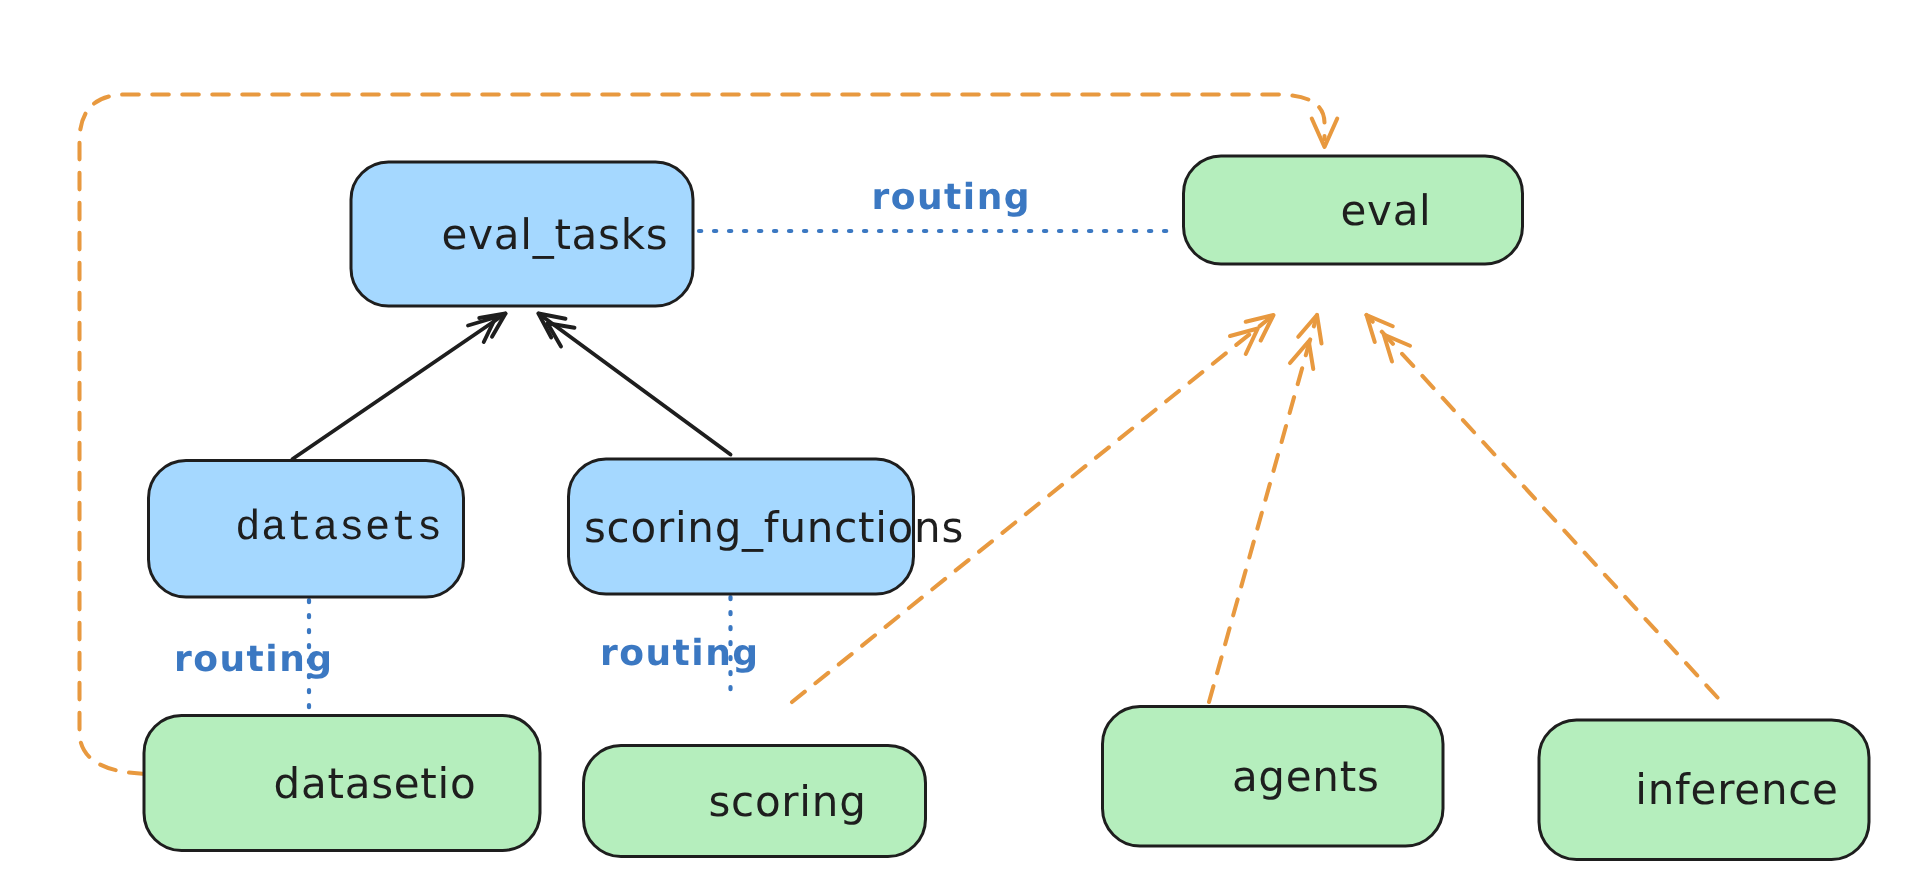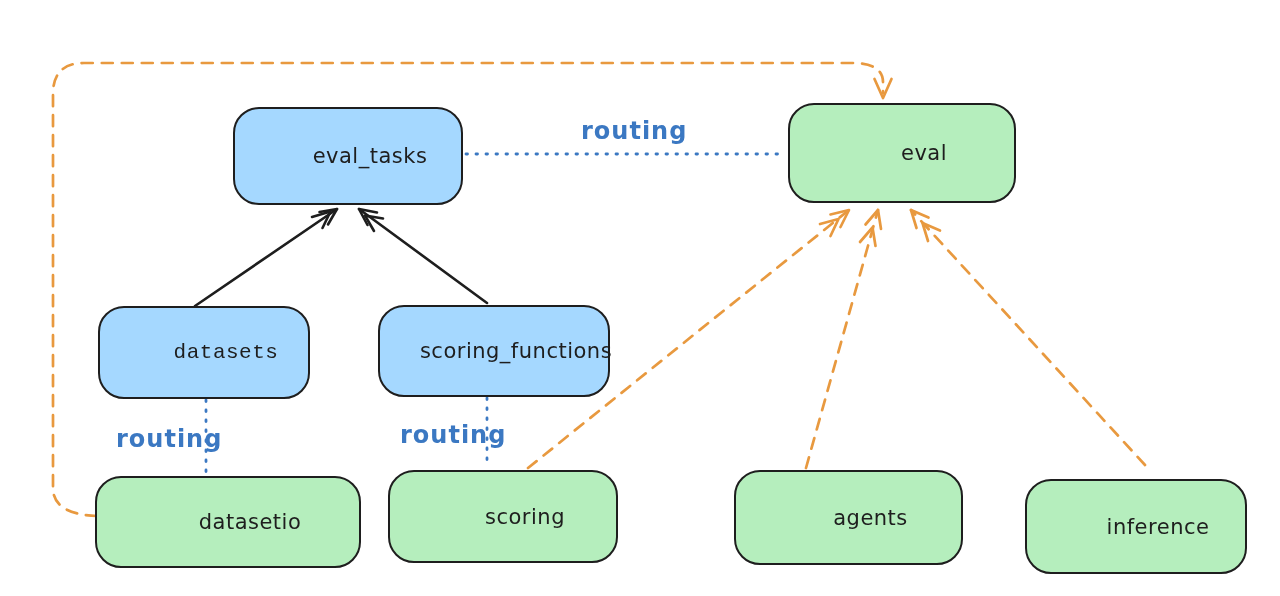--- a/index.html
+++ b/index.html
@@ -22,21 +22,21 @@
   .edge-black{stroke:var(--stroke);stroke-width:2.6;fill:none;stroke-linecap:round;stroke-linejoin:round;}
   .edge-blue-dotted{stroke:var(--routing-blue);stroke-width:2.8;fill:none;stroke-linecap:round;stroke-dasharray:1.5 8.5;}
   .edge-orange-dashed{stroke:var(--orange);stroke-width:2.7;fill:none;stroke-linecap:round;stroke-linejoin:round;stroke-dasharray:11 9;}
   .head-orange{stroke:var(--orange);stroke-width:2.7;fill:none;stroke-linecap:round;stroke-linejoin:round;}
   .node{
     position:absolute;
     z-index:2;
     border:2.6px solid var(--stroke);
     border-radius:26px;
     display:flex;align-items:center;justify-content:center;
-    font-size:21px;
+    font-size:28px;
     color:var(--stroke);
     letter-spacing:0.5px;
     padding-left:44px;
   }
   .node.blue{background:var(--node-blue);}
   .node.green{background:var(--node-green);}
   .edge-label{
     position:absolute;
     z-index:3;
     color:var(--routing-blue);
@@ -87,37 +87,37 @@
       <path class="edge-orange-dashed" d="M1145 465 L911 210"></path>
       <path class="head-orange" d="M916.5 228 L911 210 L928.5 217.5"></path>
       <path class="head-orange" d="M928 241 L922.5 223 L940 230.5"></path>
     </g>
   </svg>
 
   <div class="node blue" style="left:233px;top:107px;width:230px;height:98px;">
     <span>eval_tasks</span>
   </div>
 
-  <div class="node green" style="left:788px;top:103px;width:228px;height:100px;">
+  <div class="node green" style="left:788px;top:103px;width:228px;height:74px;">
     <span>eval</span>
   </div>
 
   <div class="node blue" style="left:98px;top:306px;width:212px;height:93px;font-family:Liberation Mono, monospace;">
     <span>datasets</span>
   </div>
 
   <div class="node blue" style="left:378px;top:305px;width:232px;height:92px;">
     <span>scoring_functions</span>
   </div>
 
   <div class="node green" style="left:95px;top:476px;width:266px;height:92px;">
     <span>datasetio</span>
   </div>
 
-  <div class="node green" style="left:388px;top:470px;width:230px;height:93px;text-align:center;">
+  <div class="node green" style="left:388px;top:496px;width:230px;height:76px;text-align:center;">
     <span>scoring</span>
   </div>
 
   <div class="node green" style="left:710px;top:470px;width:229px;height:95px;margin-left:24px;">
     <span>agents</span>
   </div>
 
   <div class="node green" style="left:1025px;top:467px;width:222px;height:95px;margin-top:12px;">
     <span>inference</span>
   </div>

